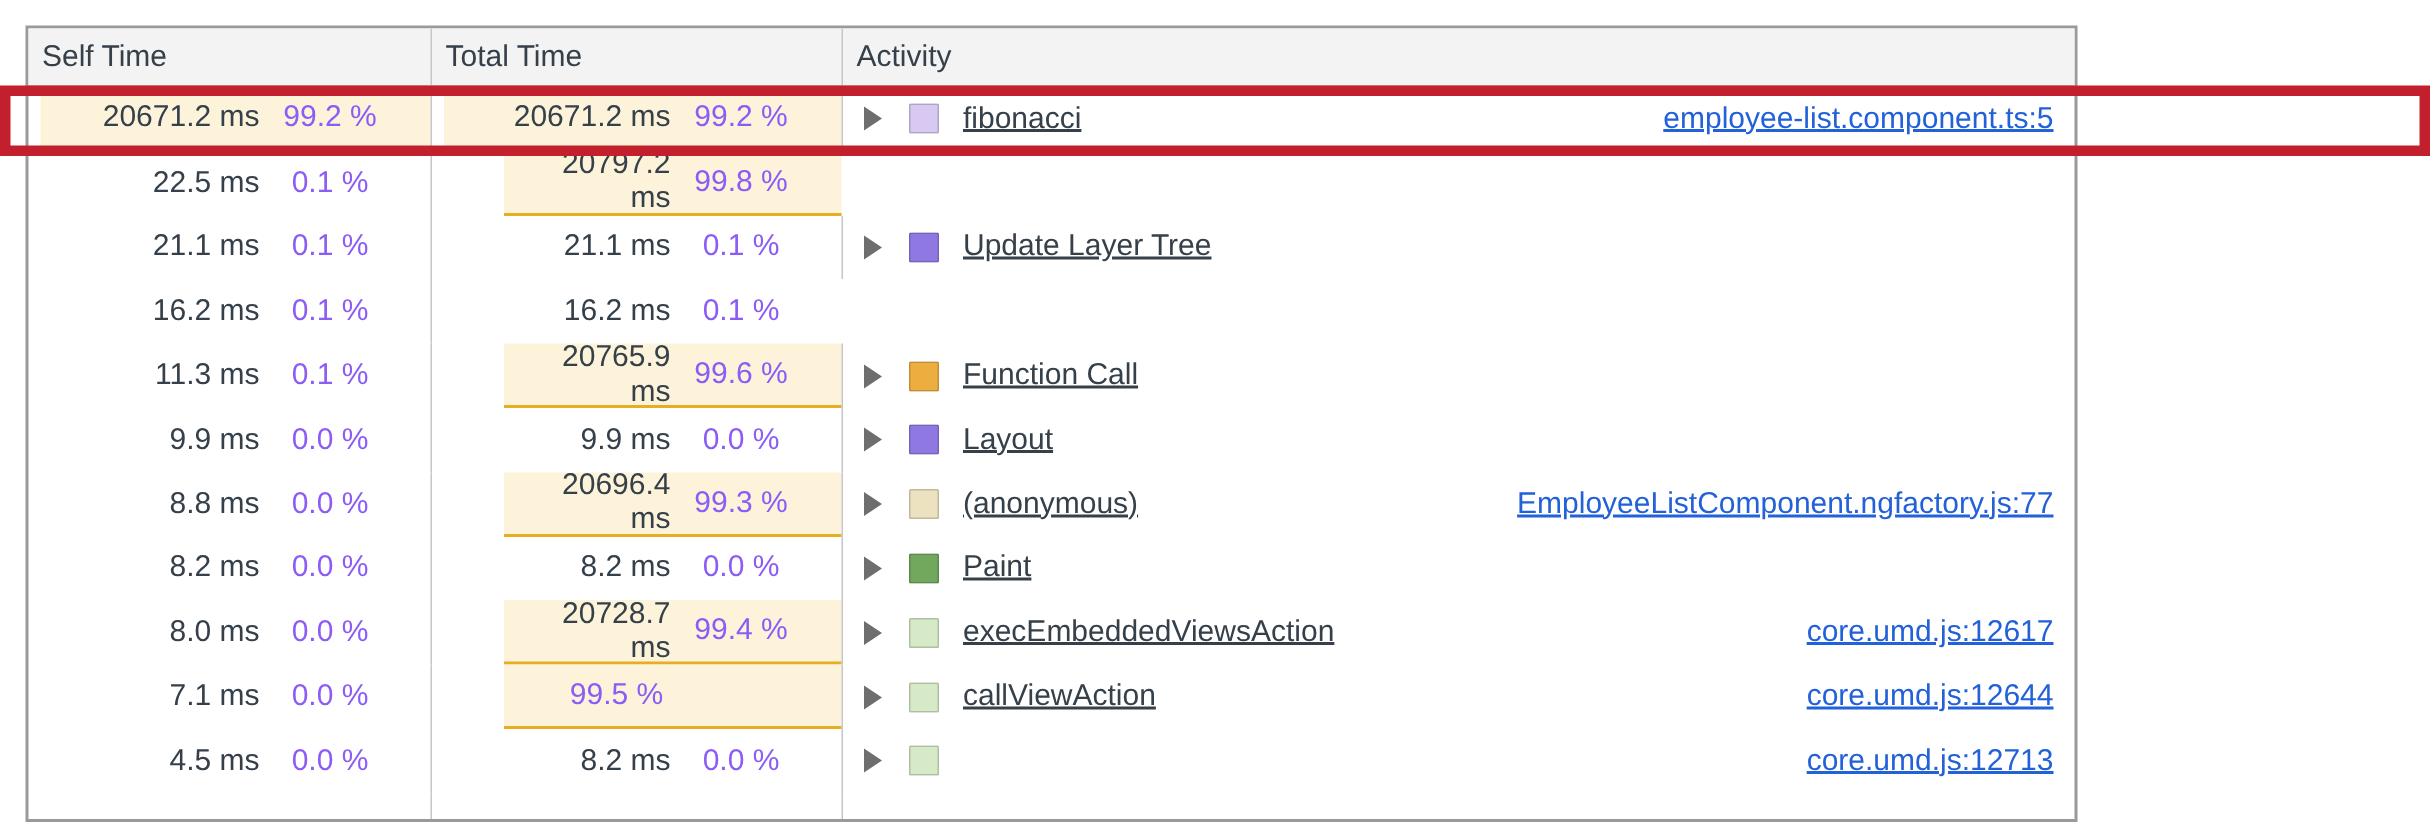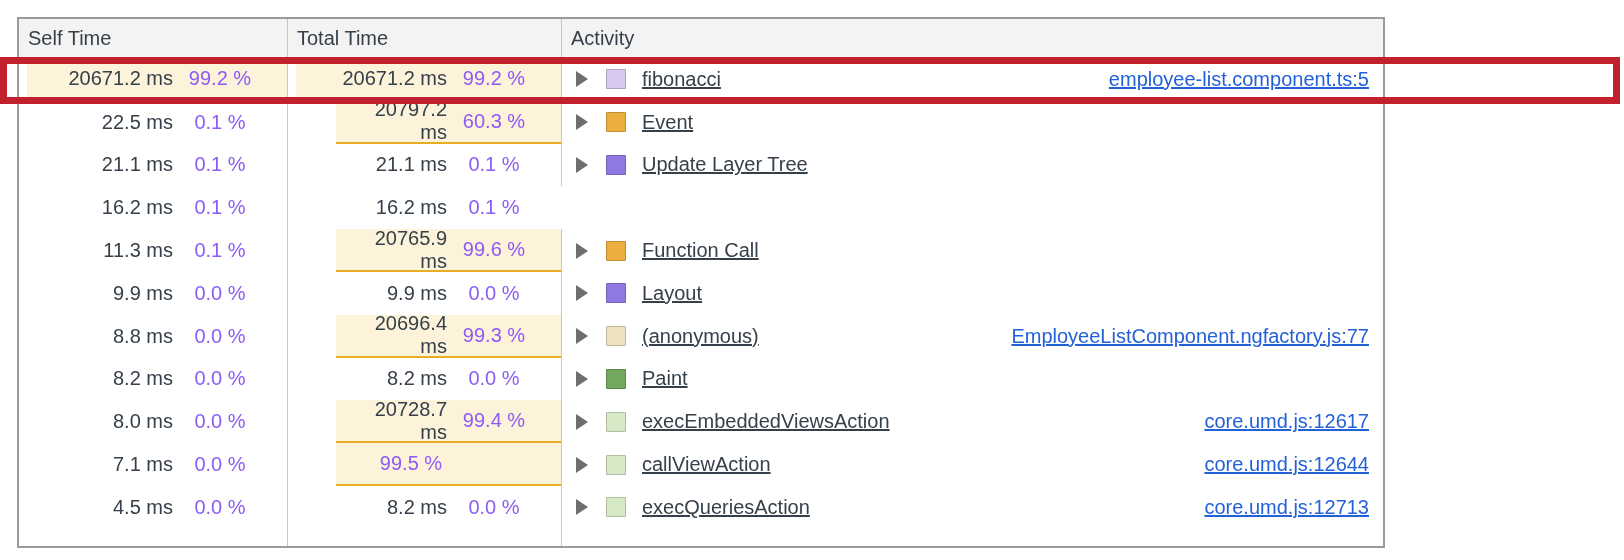--- a/index.html
+++ b/index.html
@@ -128,29 +128,21 @@
   <div class="row">
     <div class="cell col-self">
       <div class="time-wrap">
         <span class="tval">22.5 ms</span>
         <span class="tpct">0.1 %</span>
       </div>
     </div>
     <div class="cell col-total">
       <div class="time-wrap hl">
         <span class="tval">20797.2 ms</span>
-        <span class="tpct">60.3 %</span>
-      </div>
-    </div>
-    <div class="cell col-act">
-      <div class="act-inner">
-        <span class="tri"></span>
-        <span class="swatch pattern" style="background: rgb(237, 174, 64);"></span>
-        <span class="act-label">Event</span>
-
+        <span class="tpct">99.8 %</span>
       </div>
     </div>
   </div>
 
   <div class="row">
     <div class="cell col-self">
       <div class="time-wrap">
         <span class="tval">21.1 ms</span>
         <span class="tpct">0.1 %</span>
       </div>
@@ -333,21 +325,20 @@
     <div class="cell col-total">
       <div class="time-wrap">
         <span class="tval">8.2 ms</span>
         <span class="tpct">0.0 %</span>
       </div>
     </div>
     <div class="cell col-act">
       <div class="act-inner">
         <span class="tri"></span>
         <span class="swatch pattern" style="background: rgb(214, 234, 200);"></span>
-        <span class="act-label">execQueriesAction</span>
         <a class="src-link">core.umd.js:12713</a>
       </div>
     </div>
   </div>
 <div class="fillrow">
         <div class="fill col-self"></div>
         <div class="fill col-total"></div>
         <div class="fill col-act"></div>
       </div>
     </div>

